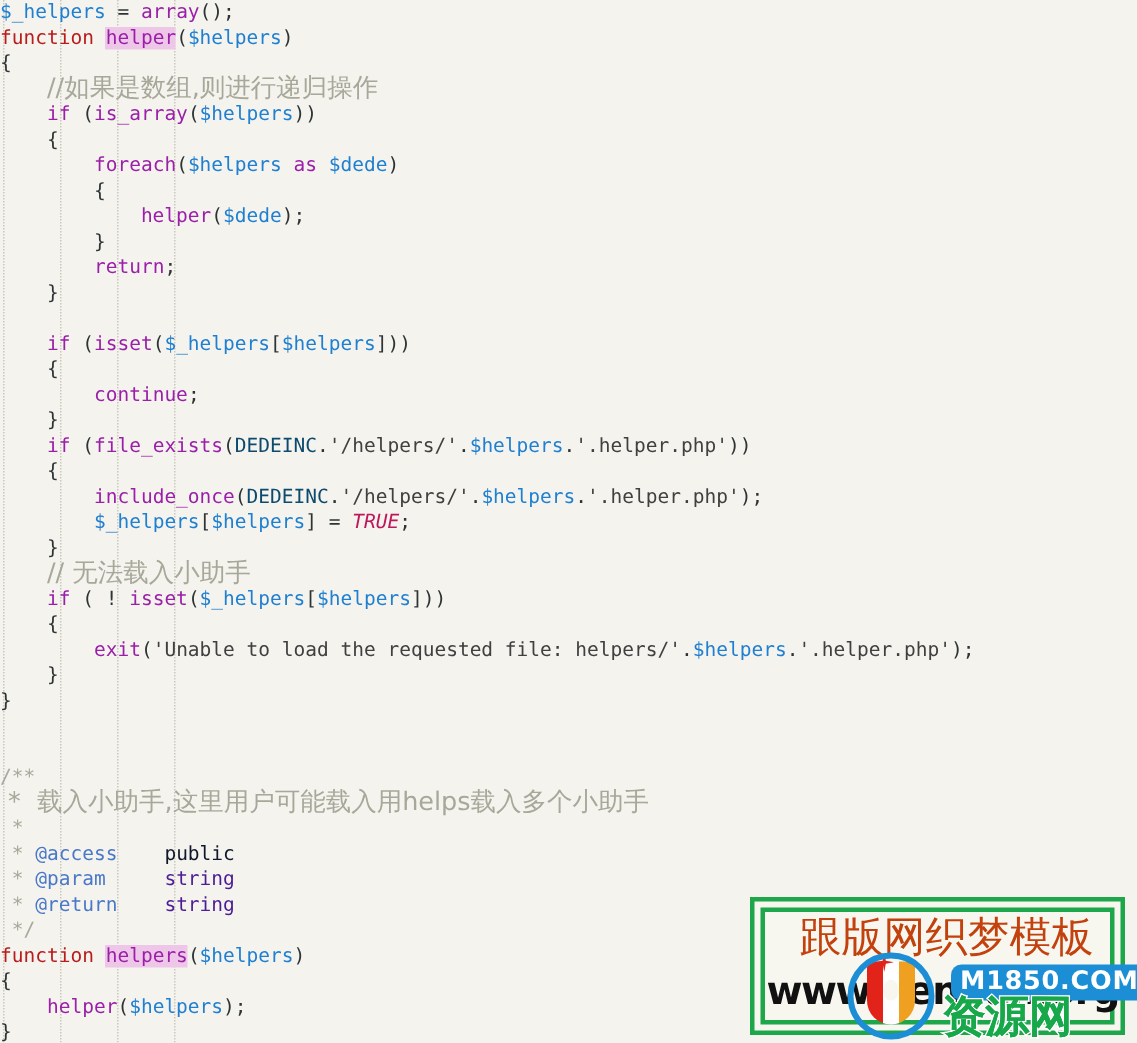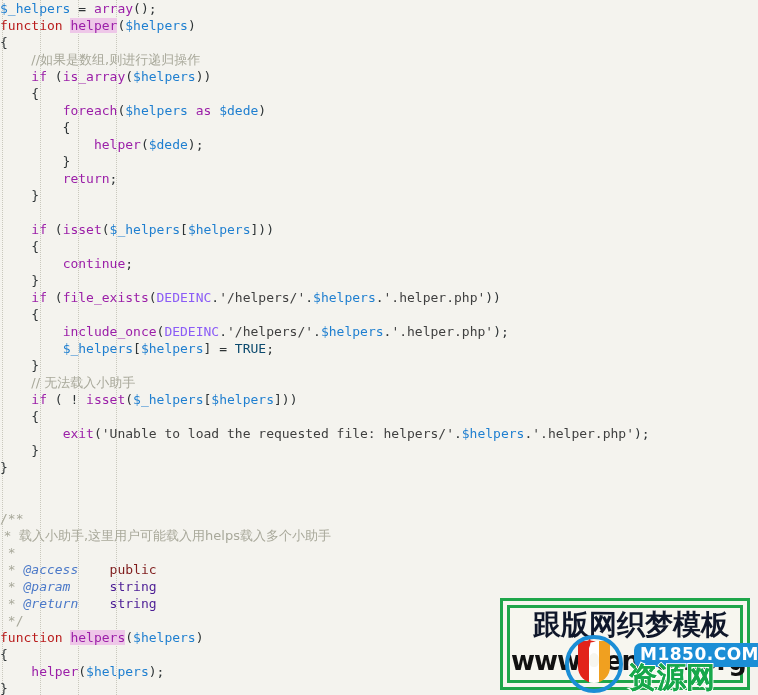--- a/index.html
+++ b/index.html
@@ -16,47 +16,47 @@
   }
   .ln{height:17px;line-height:17px;white-space:pre;position:relative;}
   
   .var    {color:#1f7fd0;}   
   .kw     {color:#9b1fa8;}   
   .fn     {color:#b91c1c;}   
   .name   {color:#9b1fa8;background:#eec7e8;}  
   .str    {color:#404040;}   
   .cmt    {color:#a8a89a;}   
   .punc   {color:#2e3436;}   
-  .const  {color:#8b5cf6;}   
-  .bool   {color:#0c4a6e;}
-  .tag    {color:#4a78c8;font-style:italic;}   
-  .orange {color:#7f1d1d;}
+  .const  {color:#0c4a6e;}   
+  .bool   {color:#be185d;font-style:italic;}
+  .tag    {color:#4a78c8;}   
+  .orange {color:#0f172a;}
   .gray   {color:#4c1d95;}
-  .zh     {font-family:"DejaVu Sans","Liberation Sans",sans-serif;font-size:13px;}
+  .zh     {font-family:"DejaVu Sans","Liberation Sans",sans-serif;font-size:17px;}
 
   
   .guide{
     position:absolute;top:0;width:0;height:695px;
     border-left:1px dotted #c9c8bd;
   }
 
   
   #wm{
     position:absolute;left:500px;top:598px;width:250px;height:92px;
     border:3px solid #1ea64a;background:#f7f6ef;
     box-sizing:border-box;
   }
   #wm-inner{
     position:absolute;left:4px;top:4px;right:4px;bottom:4px;
     border:3px solid #1ea64a;box-sizing:border-box;
     background:#f7f6ef;
   }
   #wm-title{
     position:absolute;left:0;right:0;top:9px;text-align:center;
-    color:#0f172a;font-size:28px;line-height:30px;font-weight:bold;
+    color:#c2410c;font-size:28px;line-height:30px;font-weight:normal;
     font-family:"DejaVu Sans","Liberation Sans",sans-serif;
     letter-spacing:0px;
     margin-left:12px;
   }
   #wm-url{
     position:absolute;left:8px;top:46px;
     color:#111;font-size:26px;line-height:28px;font-weight:bold;
     font-family:"DejaVu Sans","Liberation Sans",sans-serif;
     letter-spacing:-1px;
   }

